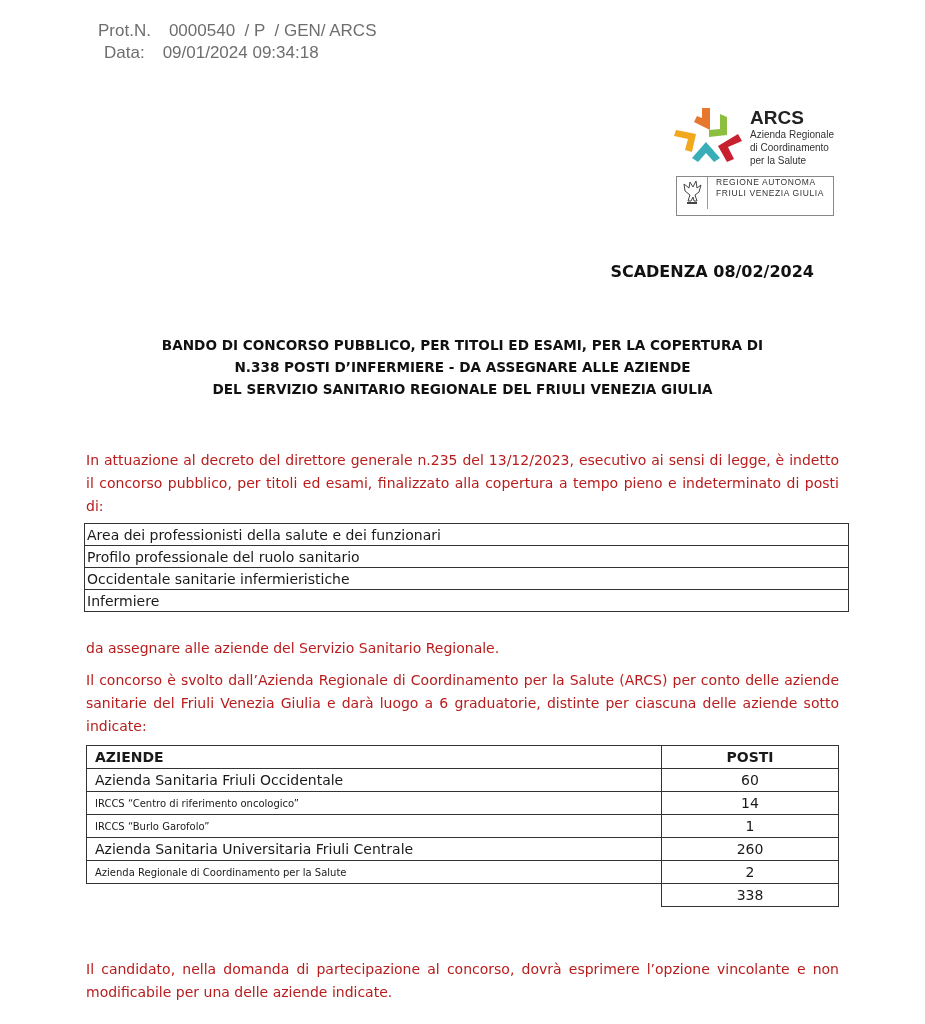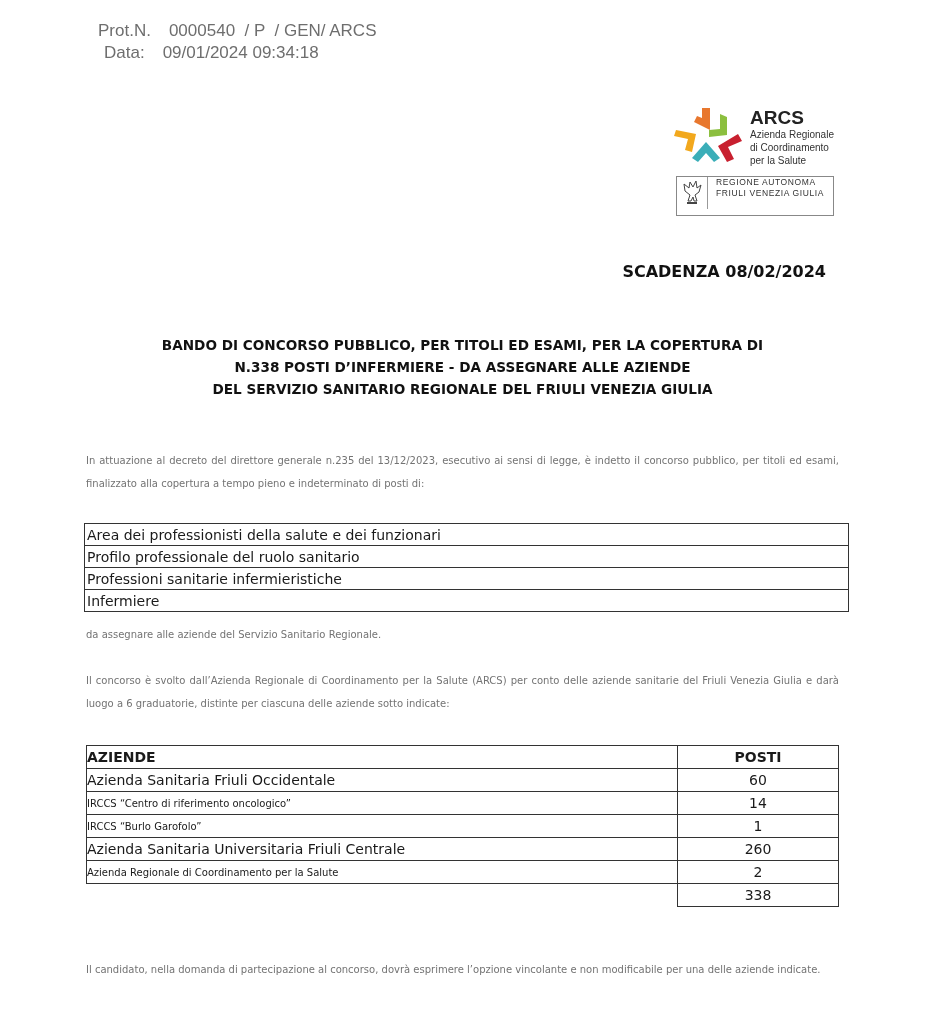--- a/index.html
+++ b/index.html
@@ -26,54 +26,54 @@
   .logo-name { font-family: "Liberation Sans", sans-serif; font-weight: bold; font-size: 19px; color: #222; line-height: 20px; }
   .logo-sub { font-family: "Liberation Sans", sans-serif; font-size: 10px; color: #333; line-height: 13px; }
   .region-box {
     margin-top: 8px; margin-left: 4px; width: 156px; height: 38px;
     border: 1px solid #888; display: flex; align-items: flex-start;
   }
   .region-eagle { width: 30px; height: 32px; border-right: 1px solid #999; display:flex; align-items:center; justify-content:center; margin-right: 8px; }
   .region-text { font-family: "Liberation Sans", sans-serif; font-size: 8.5px; letter-spacing: 0.6px; color: #333; line-height: 11px; }
 
   .scadenza {
-    position: absolute; right: 99px; top: 262px;
+    position: absolute; right: 111px; top: 262px;
     font-family: "DejaVu Sans", sans-serif; font-weight: bold; font-size: 16px; color: #111;
   }
   .title {
     position: absolute; left: 86px; width: 753px; top: 334px; text-align: center;
     font-family: "DejaVu Sans", sans-serif; font-weight: bold; font-size: 13.6px; line-height: 22px; color: #111;
   }
 
   .para {
     position: absolute; left: 86px; width: 753px;
-    font-family: "DejaVu Sans", sans-serif; font-size: 10px; line-height: 23px;
-    text-align: justify; color: #737373;
+    font-family: "DejaVu Sans", sans-serif; font-size: 14px; line-height: 23px;
+    text-align: justify; color: #b91c1c;
   }
   .p1 { top: 449px; }
-  .p2 { top: 623px; }
+  .p2 { top: 637px; }
   .p3 { top: 669px; }
   .p4 { top: 958px; }
 
   .profile-table {
     position: absolute; left: 84px; top: 523px; width: 765px;
     border-collapse: collapse;
     font-family: "DejaVu Sans", sans-serif; font-size: 14px;
   }
   .profile-table td {
     border: 1px solid #333; padding: 0 2px; height: 21px; line-height: 20px;
   }
 
   .aziende-table {
     position: absolute; left: 86px; top: 745px; width: 753px;
     border-collapse: collapse;
     font-family: "DejaVu Sans", sans-serif; font-size: 14px;
   }
   .aziende-table th, .aziende-table td {
-    border: 1px solid #333; height: 22px; line-height: 21px; padding: 0 0;
+    border: 1px solid #333; height: 22px; line-height: 21px; padding: 0 8px;
   }
   .aziende-table th { font-weight: bold; text-align: left; font-size: 14px; }
   .aziende-table th.posti, .aziende-table td.num { text-align: center; width: 160px; }
   .aziende-table td.small { font-size: 10px; }
   .aziende-table tr.total td.empty { border: none; }
 </style>
 </head>
 <body>
 
 <div class="prot">
@@ -132,21 +132,21 @@
 
 <table class="profile-table">
   <tbody>
       <tr>
         <td>Area dei professionisti della salute e dei funzionari</td>
       </tr>
   <tr>
         <td>Profilo professionale del ruolo sanitario</td>
       </tr>
   <tr>
-        <td>Professioni sanitarie infermieristiche</td>
+        <td>Occidentale sanitarie infermieristiche</td>
       </tr>
   <tr>
         <td>Infermiere</td>
       </tr>
 </tbody>
   </table>
 
 <div class="para p2">da assegnare alle aziende del Servizio Sanitario Regionale.</div>
 
 <div class="para p3">Il concorso è svolto dall’Azienda Regionale di Coordinamento per la Salute (ARCS) per conto delle aziende sanitarie del Friuli Venezia Giulia e darà luogo a 6 graduatorie, distinte per ciascuna delle aziende sotto indicate:</div>

